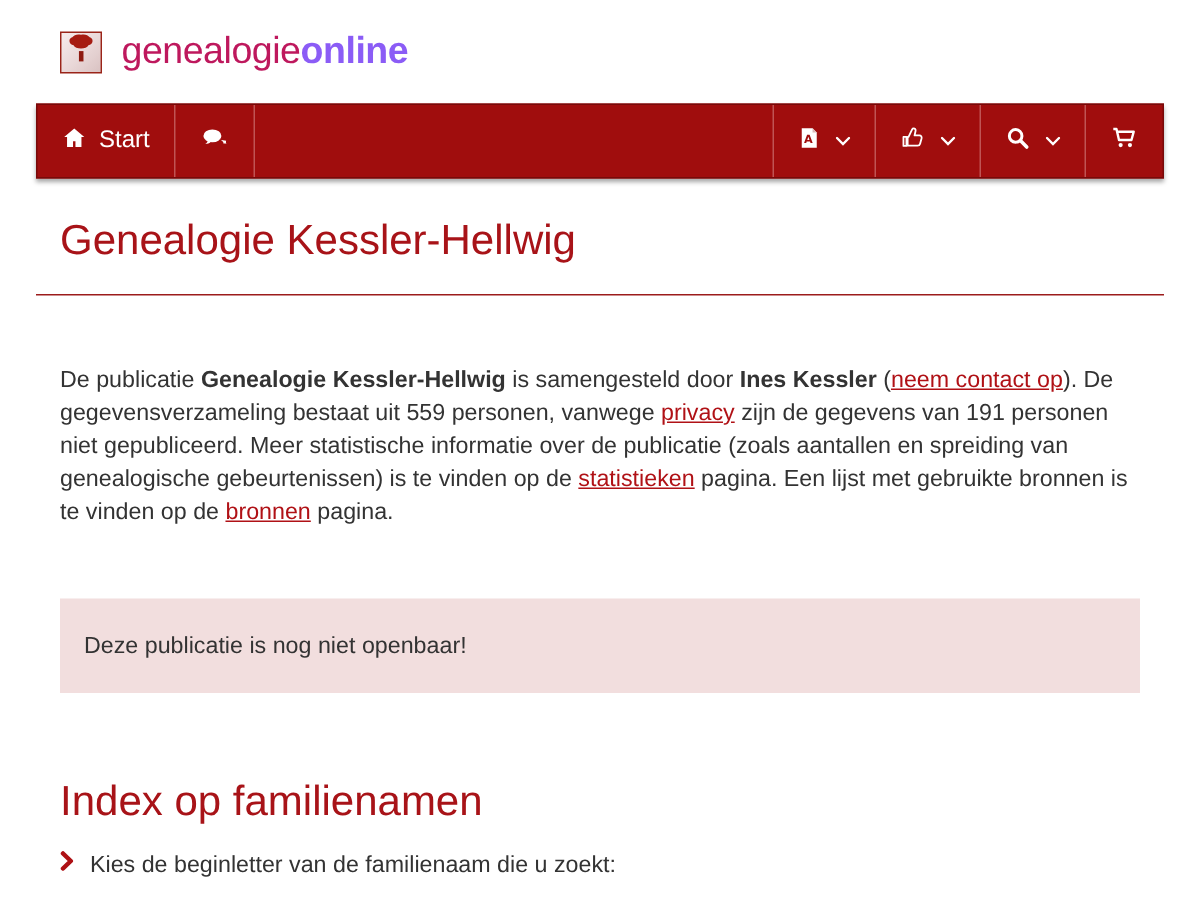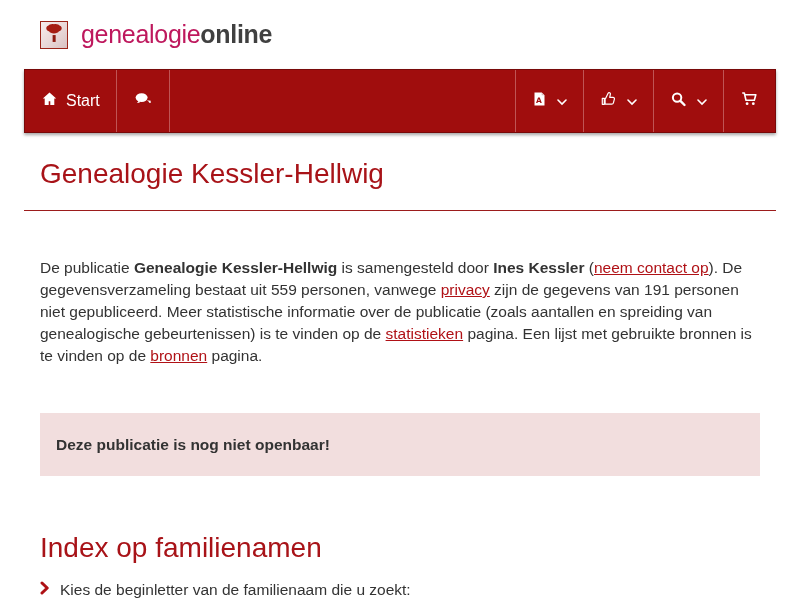--- a/index.html
+++ b/index.html
@@ -9,24 +9,24 @@
   }
   
   .site-header{padding:20px 0 0 40px;display:flex;align-items:center;}
   .logo-box{
     width:28px;height:28px;border:1px solid #9a2419;box-sizing:border-box;
     background:linear-gradient(135deg,#f6ecec 0%,#e9d7d7 55%,#d9c2c2 100%);
     display:flex;align-items:center;justify-content:center;cursor:pointer;
   }
   .brand{margin-left:13px;font-size:25px;letter-spacing:-0.3px;cursor:pointer;}
   .brand .gray{color:#be185d;}
-  .brand .red{color:#404040;font-weight:bold;}
+  .brand .red{color:#8b5cf6;font-weight:bold;}
   
   .navbar{
-    margin:20px 24px 0 24px;height:64px;box-sizing:border-box;
+    margin:20px 24px 0 24px;height:50px;box-sizing:border-box;
     background:#a00d0d;border:1px solid #780909;
     box-shadow:0 2px 3px rgba(0,0,0,0.35);
     display:flex;align-items:stretch;
   }
   .nav-item{
     display:flex;align-items:center;gap:8px;padding:0 16px;
     color:#fff;font-size:16px;cursor:pointer;white-space:nowrap;
   }
   .nav-left .nav-item{border-right:1px solid #bf5454;}
   .nav-right .nav-item{border-left:1px solid #bf5454;}
@@ -40,21 +40,21 @@
   }
   hr.title-rule{border:none;border-top:1px solid #9c1c1c;margin:20px 0 0 0;}
   p.intro{
     margin:46px 16px 0 16px;font-size:15.5px;line-height:22px;max-width:722px;
   }
   a.red-link{color:#b01116;text-decoration:underline;cursor:pointer;}
   .alert{
     margin:46px 16px 0 16px;background:#f2dede;padding:20px 16px;
     font-size:15.5px;line-height:23px;color:#333;
   }
-  .alert .alert-title{font-weight:bold;}
+  .alert .alert-title{font-weight:normal;}
   h2.section-title{
     margin:56px 16px 0 16px;font-size:28px;font-weight:400;color:#a81318;
   }
   .prompt-row{
     margin:17px 16px 0 16px;display:flex;align-items:center;gap:9px;
     font-size:15.5px;
   }
 </style>
 </head>
 <body>

